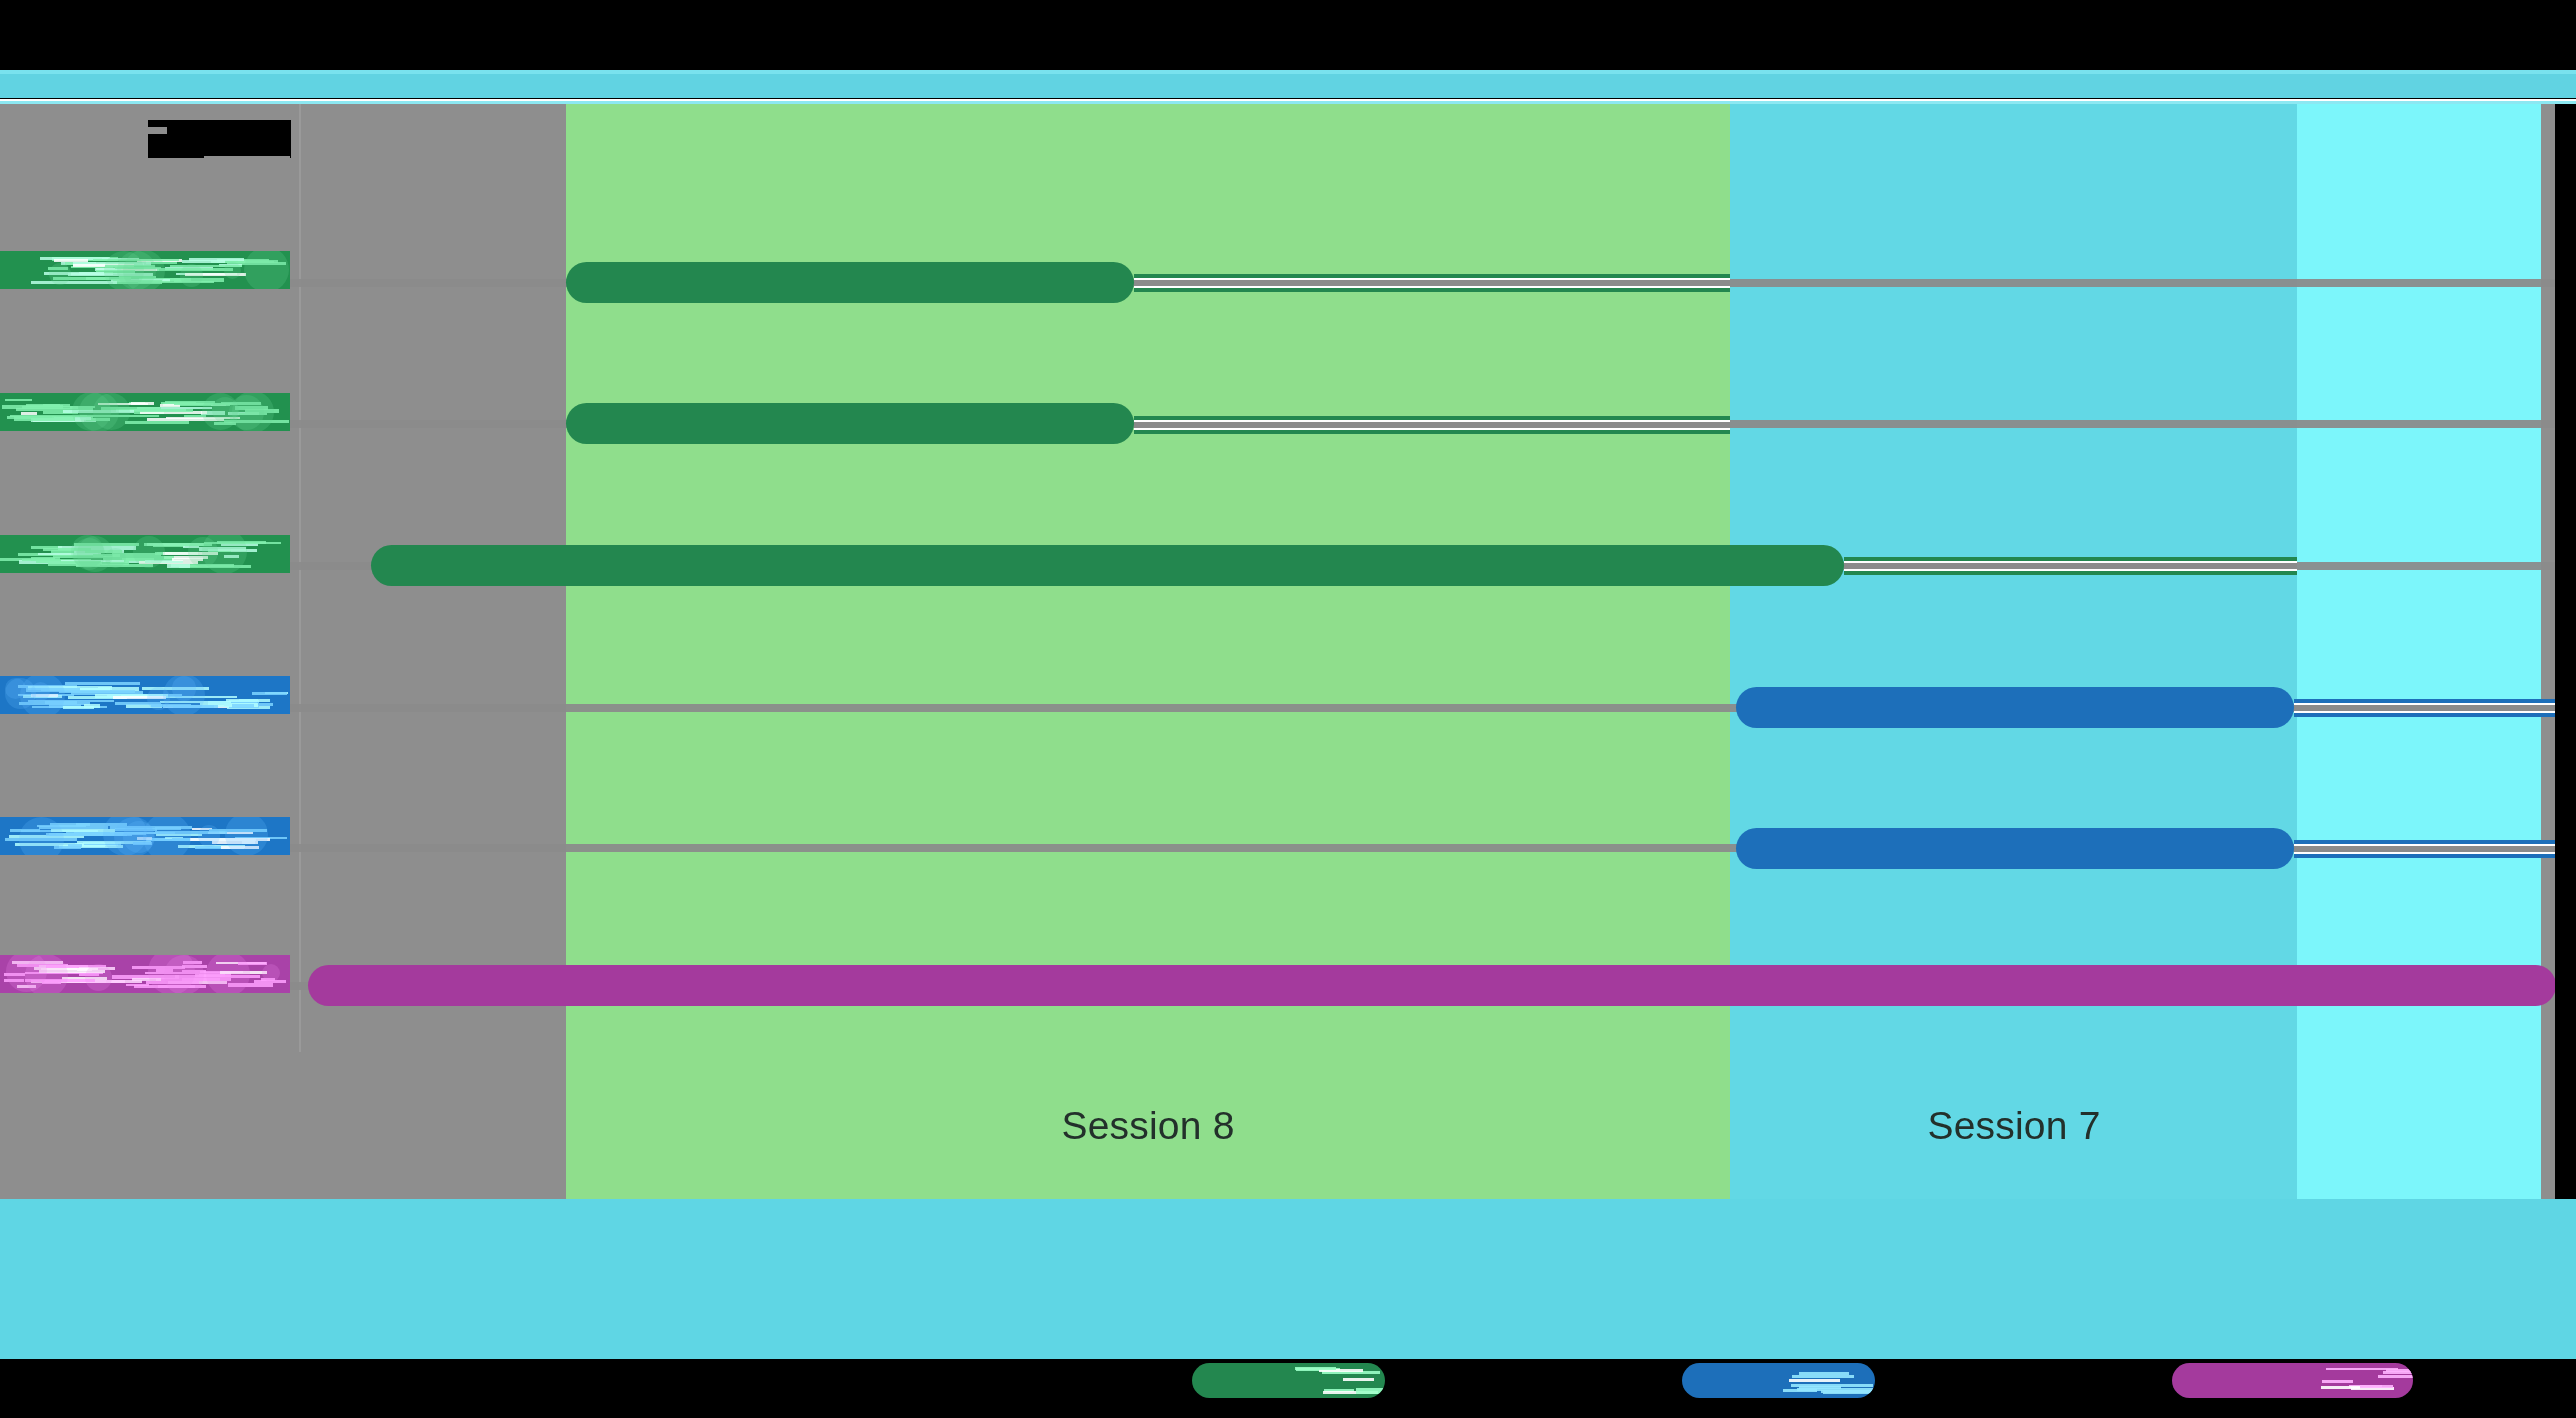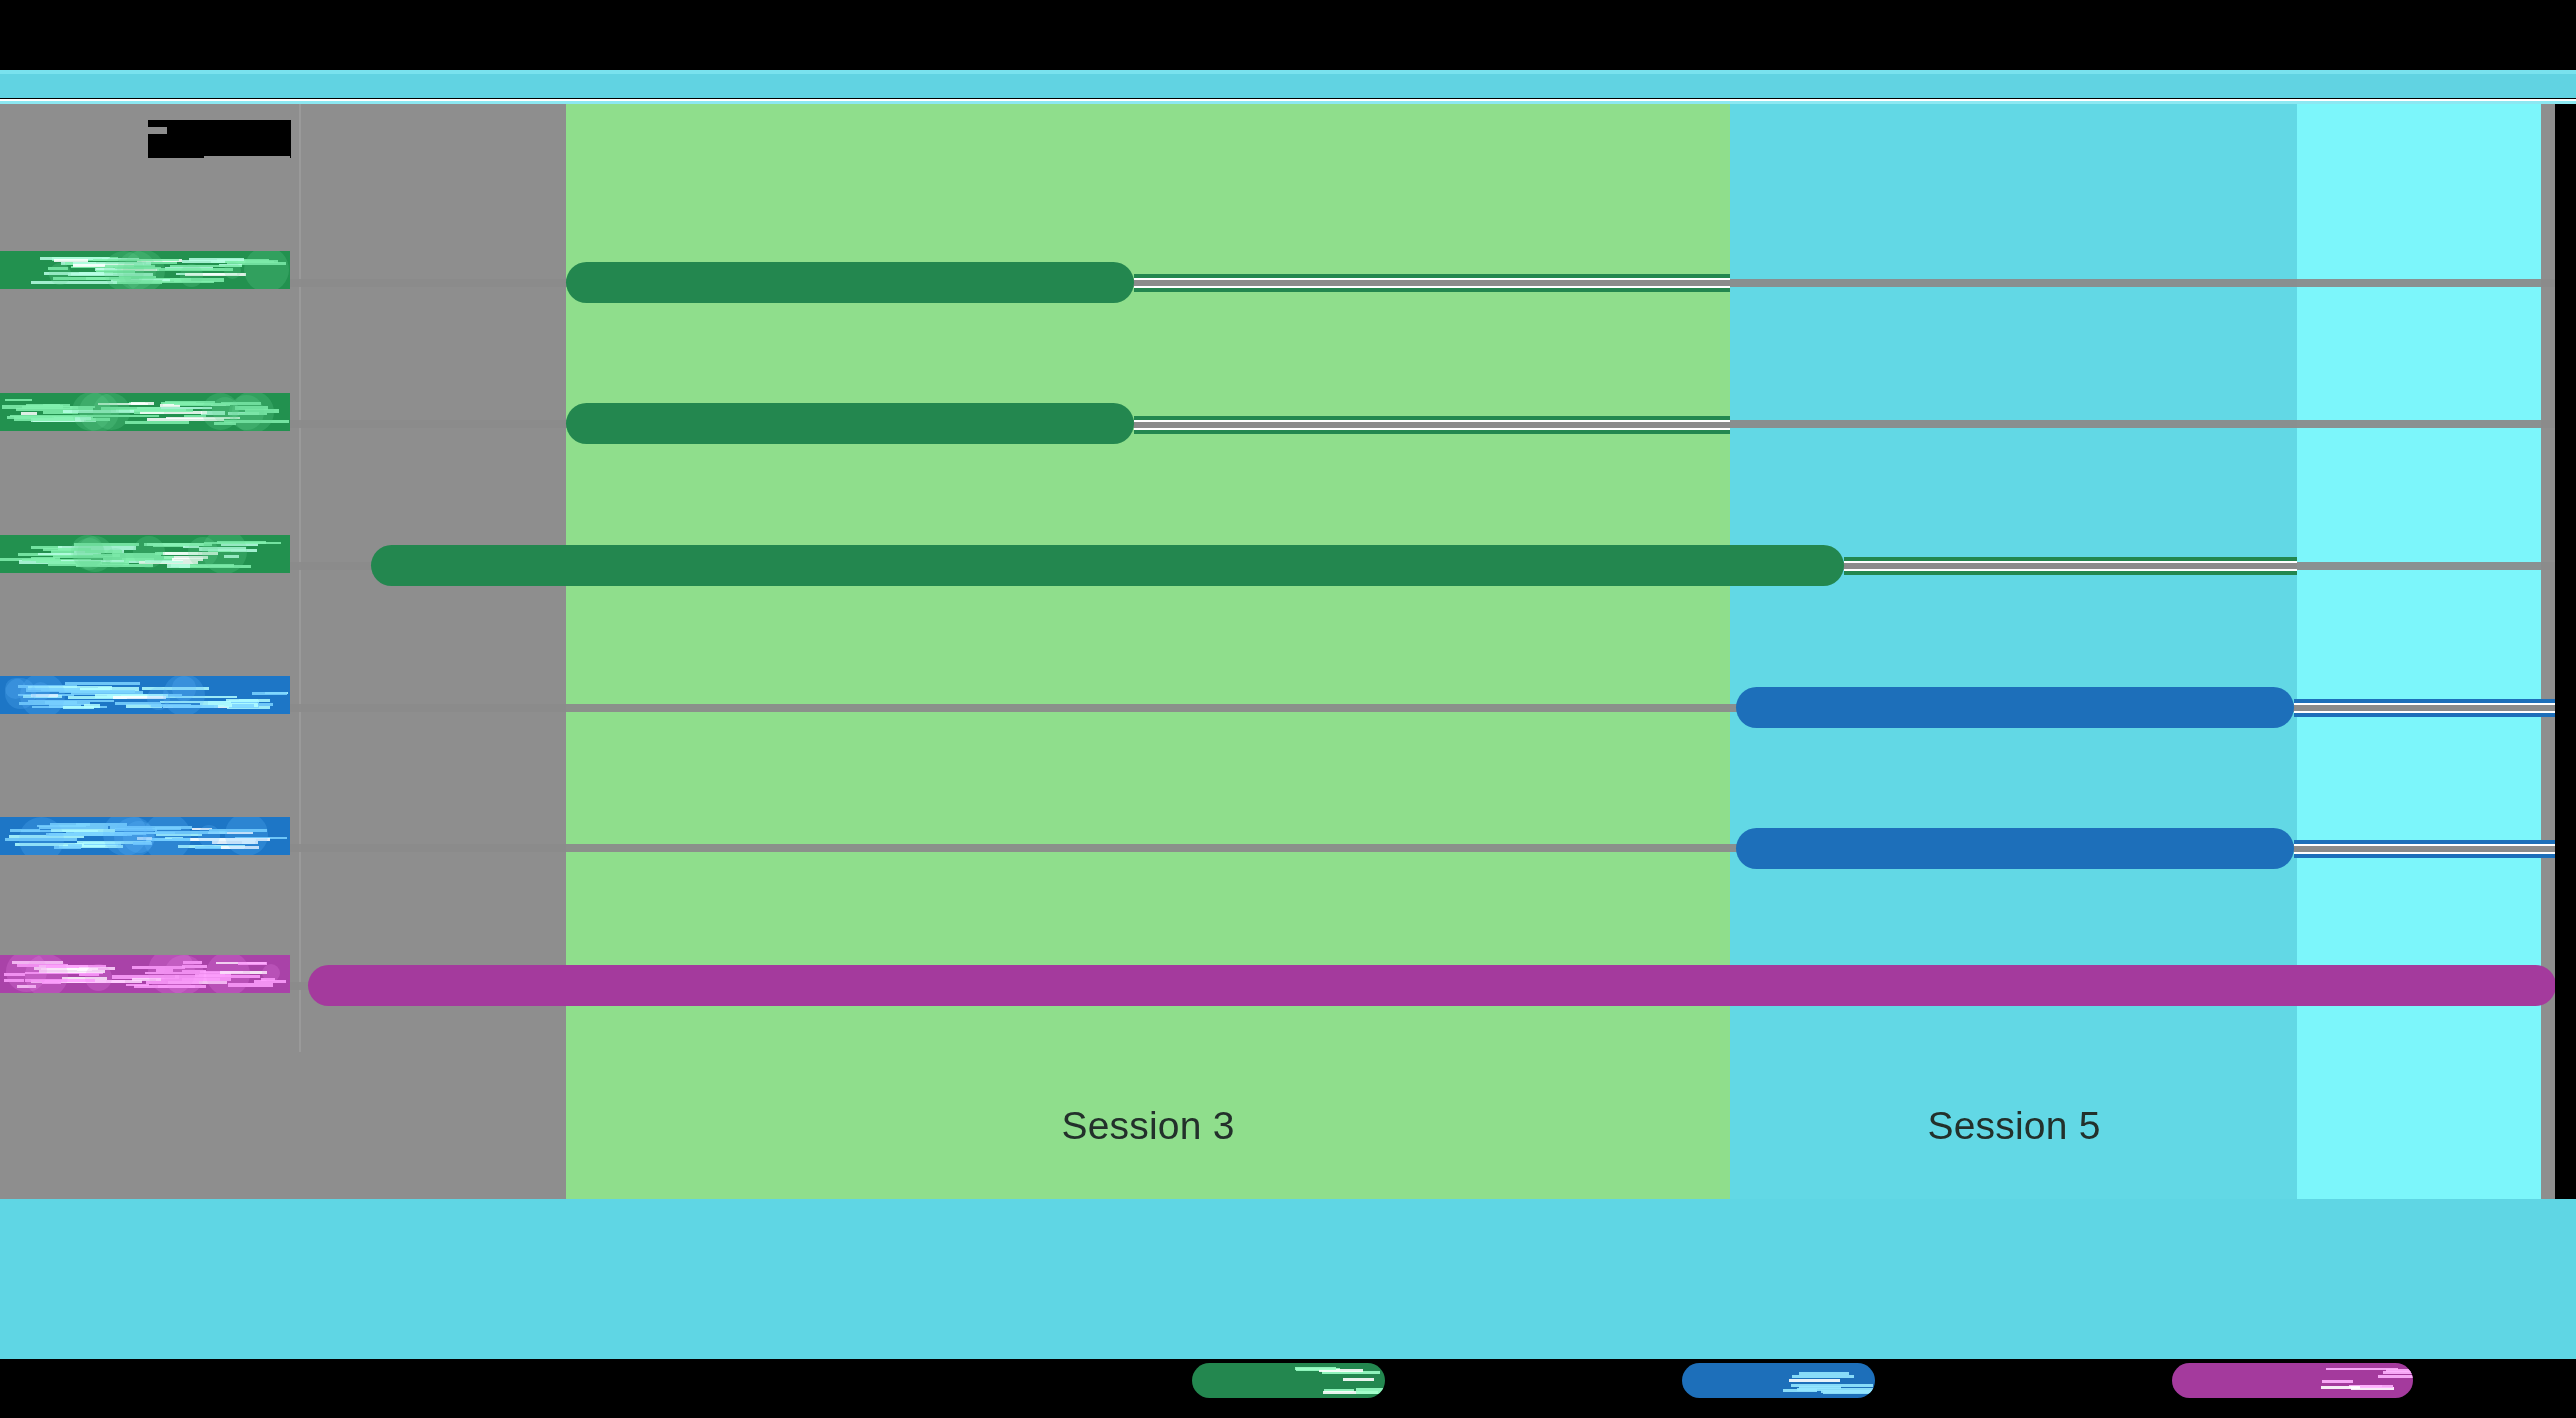--- a/index.html
+++ b/index.html
@@ -662,24 +662,24 @@
             <div class="smudge" style="left: 25.4px; top: -1.4px; width: 43px; height: 43px; background: rgb(239, 136, 238);"></div>
             <div class="smudge" style="left: 206px; top: -3.2px; width: 44px; height: 44px; background: rgb(239, 136, 238);"></div>
             <div class="smudge" style="left: 164px; top: -0.5px; width: 40px; height: 40px; background: rgb(239, 136, 238);"></div>
             <div class="smudge" style="left: 148px; top: -7px; width: 47px; height: 47px; background: rgb(239, 136, 238);"></div>
             <div class="smudge" style="left: 85px; top: 8.8px; width: 27px; height: 27px; background: rgb(239, 136, 238);"></div>
           </div>
         </div>
     </div>
 
     <div class="session-footer foot-s1">
-      <span>Session 3</span>
+      <span>Session 8</span>
     </div>
     <div class="session-footer foot-s2">
-      <span>Session 5</span>
+      <span>Session 7</span>
     </div>
 
   </div>
 
   <div class="bottom-strip"></div>
 
   <div class="legend">
     <div id="legend-layer">
         <div class="legend-item" style="left: 1192px; width: 193px;">
           <div class="legend-swatch" style="left: 0px; width: 193px;">

